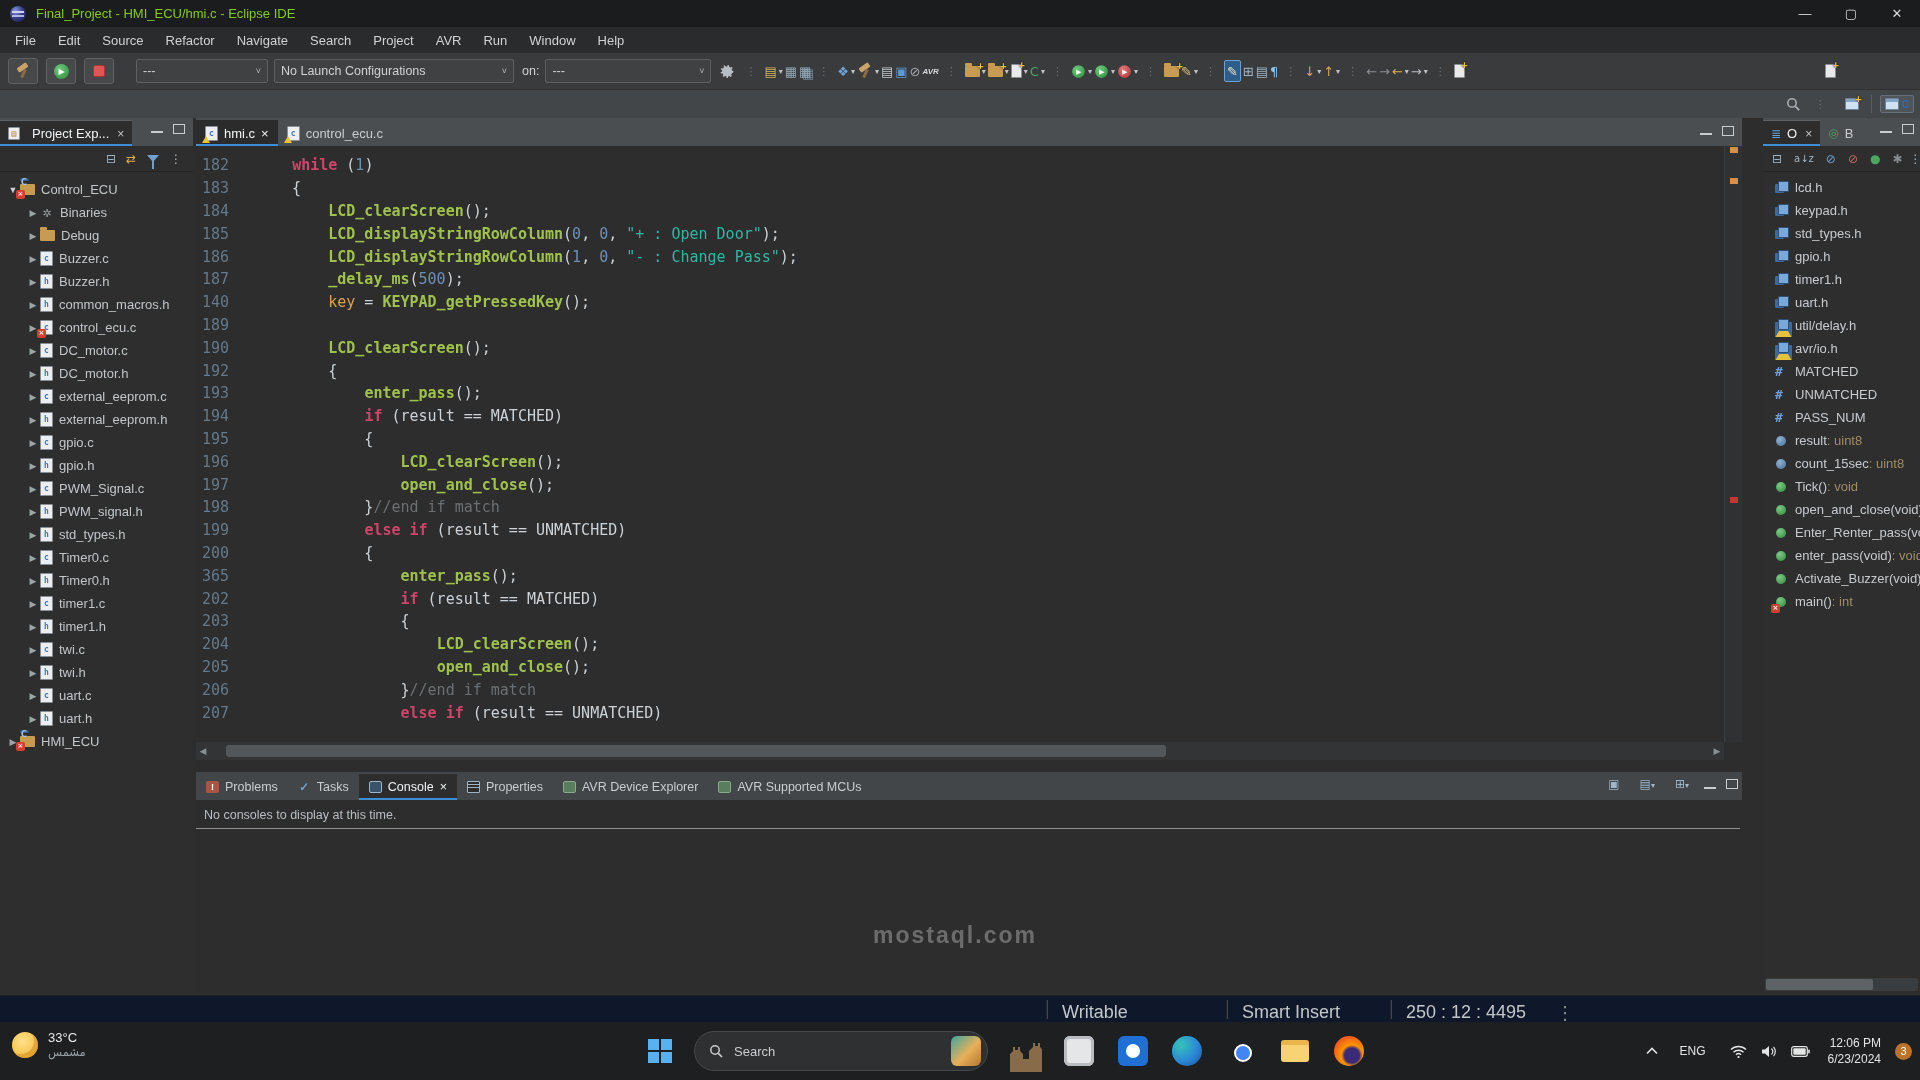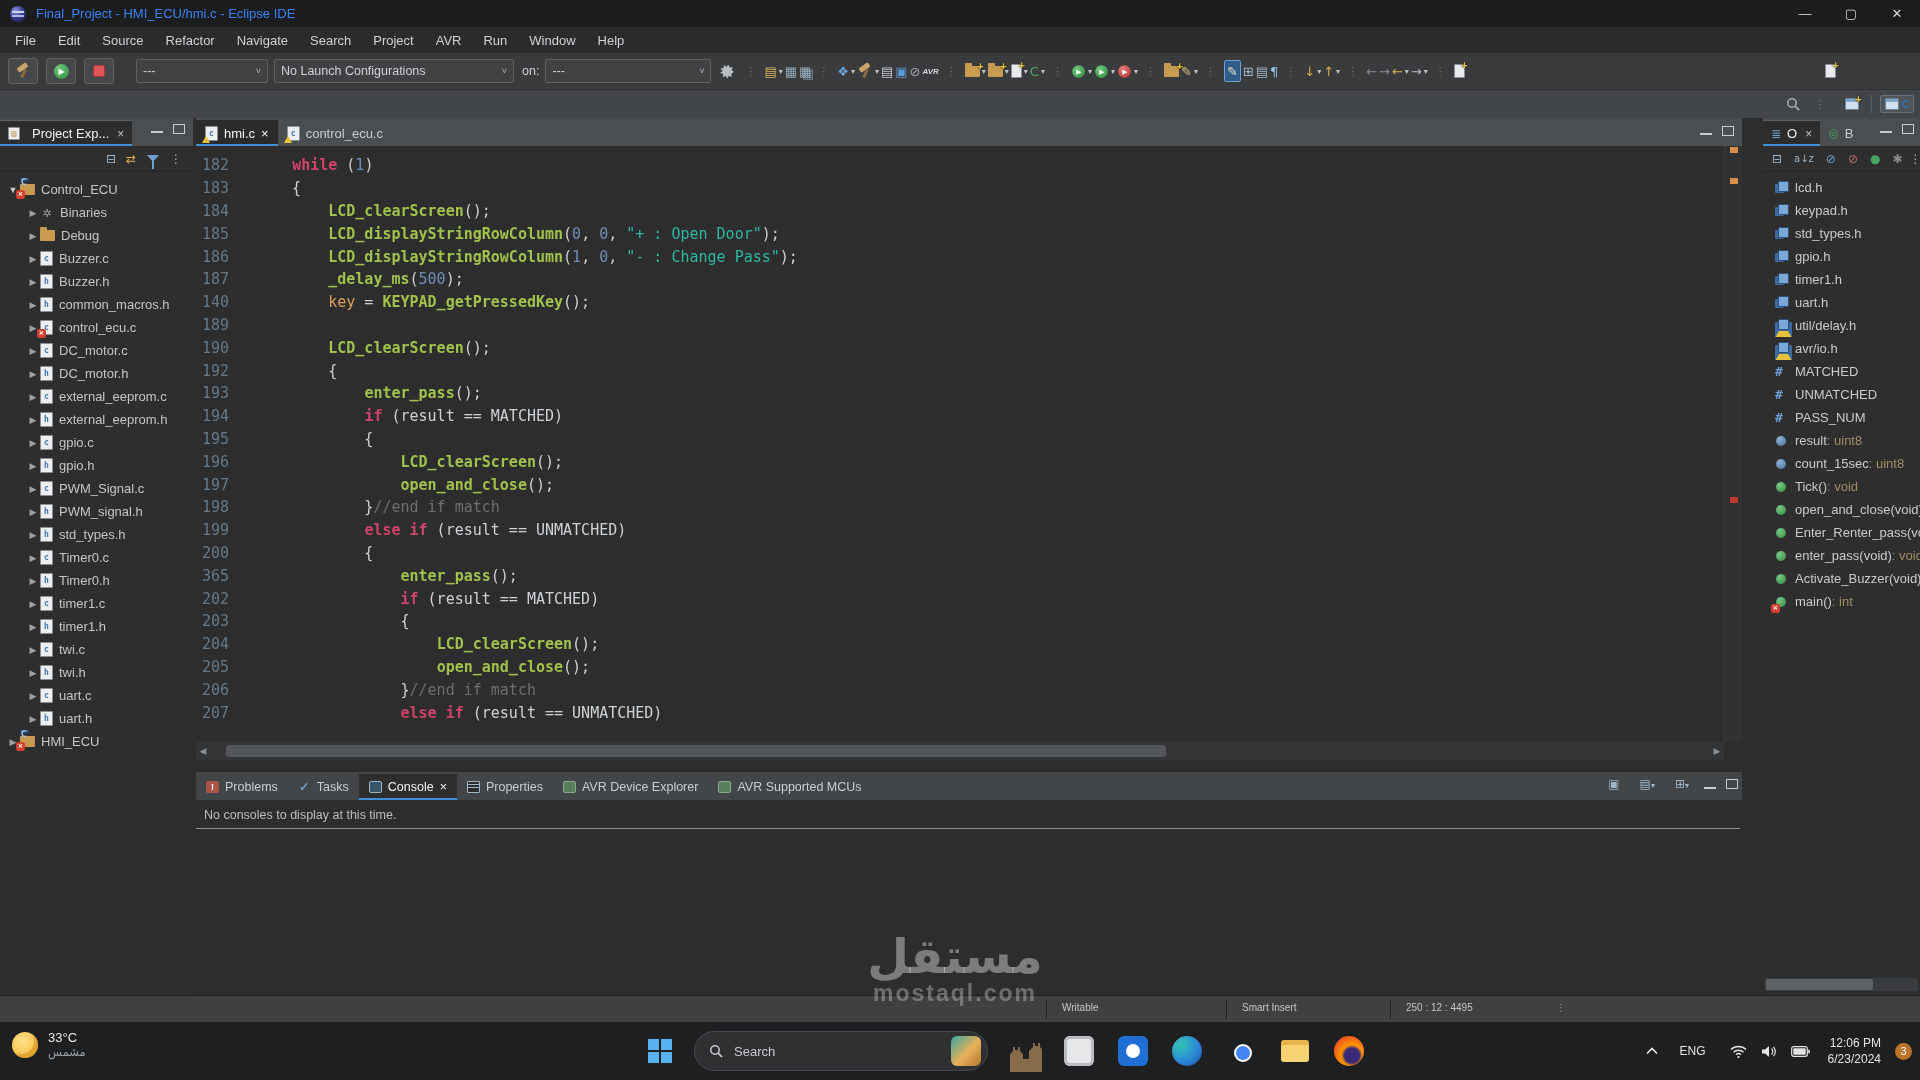--- a/index.html
+++ b/index.html
@@ -5,21 +5,21 @@
   * { margin:0; padding:0; box-sizing:border-box; }
   html,body { width:1920px; height:1080px; overflow:hidden; background:#2d2d2d;
     font-family:"Liberation Sans","DejaVu Sans",sans-serif; -webkit-font-smoothing:antialiased; }
   .abs { position:absolute; }
   
   #titlebar { left:0; top:0; width:1920px; height:27px; background:#1b1c1e; display:flex; align-items:center; }
   #eclipse-logo { width:16px; height:16px; margin-left:10px; border-radius:50%;
     background:radial-gradient(circle at 35% 30%, #8a96e0 0%, #3a3f8a 45%, #15173a 100%);
     position:relative; overflow:hidden; }
   #eclipse-logo::before { content:""; position:absolute; left:2px; right:2px; top:5px; height:2px; background:#cdd3ee; box-shadow:0 4px 0 #aeb6e4; }
-  #window-title { color:#3b82f6; font-size:13px; margin-left:10px; }
+  #window-title { color:#84cc16; font-size:13px; margin-left:10px; }
   .wbtn { width:46px; height:27px; display:flex; align-items:center; justify-content:center; color:#d8d8d8; font-size:13px; }
   #win-controls { position:absolute; right:0; top:0; display:flex; }
   
   #menubar { left:0; top:27px; width:1920px; height:26px; background:#2a2b2d; display:flex; align-items:center; padding-left:4px; }
   .menu-item { color:#d0d2d4; font-size:13px; padding:0 11px; height:100%; display:flex; align-items:center; }
   
   #toolbar { left:0; top:53px; width:1920px; height:37px; background:#3a3b3d; border-bottom:1px solid #2e2f31;
     display:flex; align-items:center; }
   .tb-btn { width:30px; height:26px; background:#46484a; border:1px solid #5f6163; border-radius:3px;
     display:flex; align-items:center; justify-content:center; margin-right:8px; }
@@ -125,22 +125,22 @@
   .oi-inc::before { content:""; position:absolute; left:0; top:3px; width:9px; height:9px; background:#3d6a9e; border-radius:1px; }
   .oi-inc::after { content:""; position:absolute; left:3px; top:0; width:9px; height:9px; background:#7aa8d8; border-radius:1px; border:1px solid #2e4f76; }
   .oi-def { color:#6f9fd8; font:bold 13px "DejaVu Sans Mono",monospace; line-height:14px; }
   .oi-field::before, .oi-meth::before { content:""; position:absolute; left:1px; top:2px; width:10px; height:10px; border-radius:50%; }
   .oi-field::before { background:radial-gradient(circle at 35% 30%, #8fb2d4, #4a6f94); }
   .oi-meth::before { background:radial-gradient(circle at 35% 30%, #7cc886, #2f8a3c); }
   .otype { color:#a08d62; }
   #rp-hscroll { position:absolute; left:2px; right:2px; bottom:4px; height:13px; background:#3a3d3f; border-radius:2px; }
   #rp-hthumb { position:absolute; left:1px; top:1px; width:70%; height:11px; background:#5d6265; border-radius:2px; }
   
-  #statusbar { left:0; top:995px; width:1920px; height:27px; background:#404040; border-top:1px solid #1e1f21;
-    font-size:10px; color:#c3c7c9;text-decoration:underline; }
+  #statusbar { left:0; top:995px; width:1920px; height:27px; background:#0f172a; border-top:1px solid #1e1f21;
+    font-size:18px; color:#c3c7c9;text-decoration:underline; }
   .st-sep { position:absolute; top:4px; width:1px; height:19px; background:#202123; box-shadow:1px 0 0 #45484a; }
   .st-text { position:absolute; top:6px; }
   
   #taskbar { left:0; top:1022px; width:1920px; height:58px; background:#1d1f21; }
   #weather { position:absolute; left:12px; top:8px; display:flex; align-items:center; gap:10px; }
   #sun { width:26px; height:26px; border-radius:50%; background:radial-gradient(circle at 40% 35%, #ffe08a, #f2b52e); box-shadow:inset -4px -4px 0 rgba(210,140,30,.55); }
   .wx-t { font-size:13px; color:#e8e8e8; }
   .wx-c { font-size:11.5px; color:#9aa0a4; }
   #start-btn { position:absolute; left:648px; top:17px; width:24px; height:24px; display:grid; grid-template-columns:11px 11px; grid-gap:2px; }
   #start-btn span { width:11px; height:11px; background:#59b2f0; }
@@ -790,20 +790,19 @@
     </span>
     <div id="clock" style="margin-right:14px">
       <div>12:06 PM</div>
       <div>6/23/2024</div>
     </div>
     <div id="notif-badge" style="margin-right:8px">3</div>
   </div>
 </div>
 
 <div class="abs" id="watermark">
-  <div id="wm-title">مستقل</div>
   <div id="wm-domain">mostaql.com</div>
 </div>
 <div class="abs" id="wm-castle">
   <svg width="40" height="40" viewBox="0 0 40 40">
       <path fill="#9b7a52" d="M4 38V20l3-3v-4h2v3h3v-3h2v4l3 3v5h6v-8l4-4V9h2v3h3V9h2v4l2 2v23z"></path>
     </svg>
 </div>
 
 </body></html>

